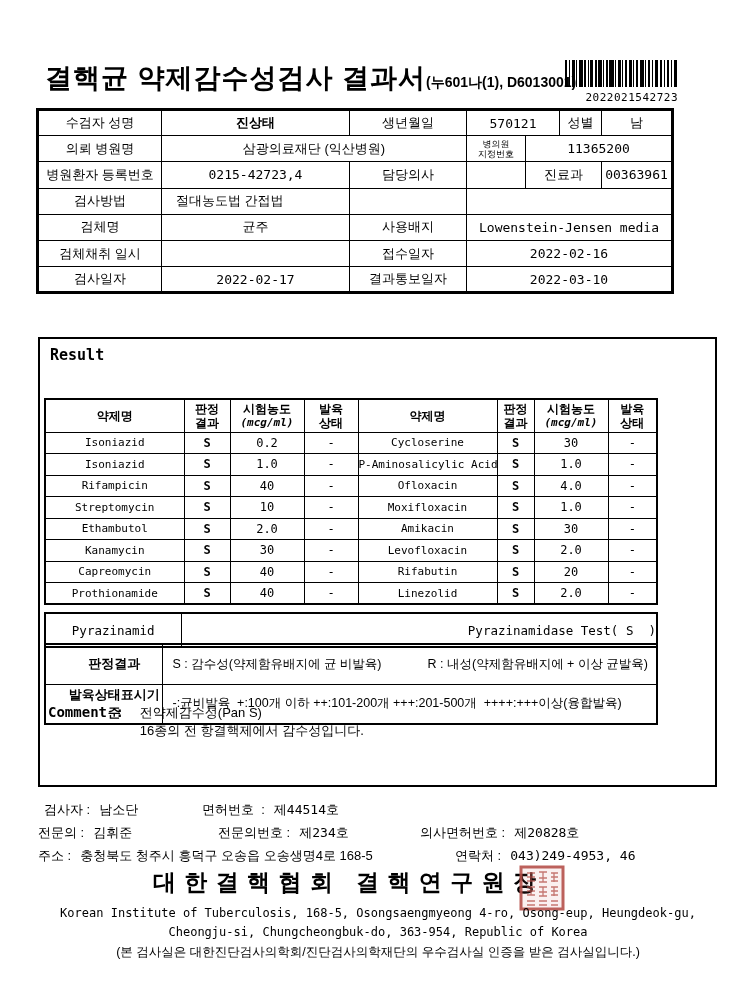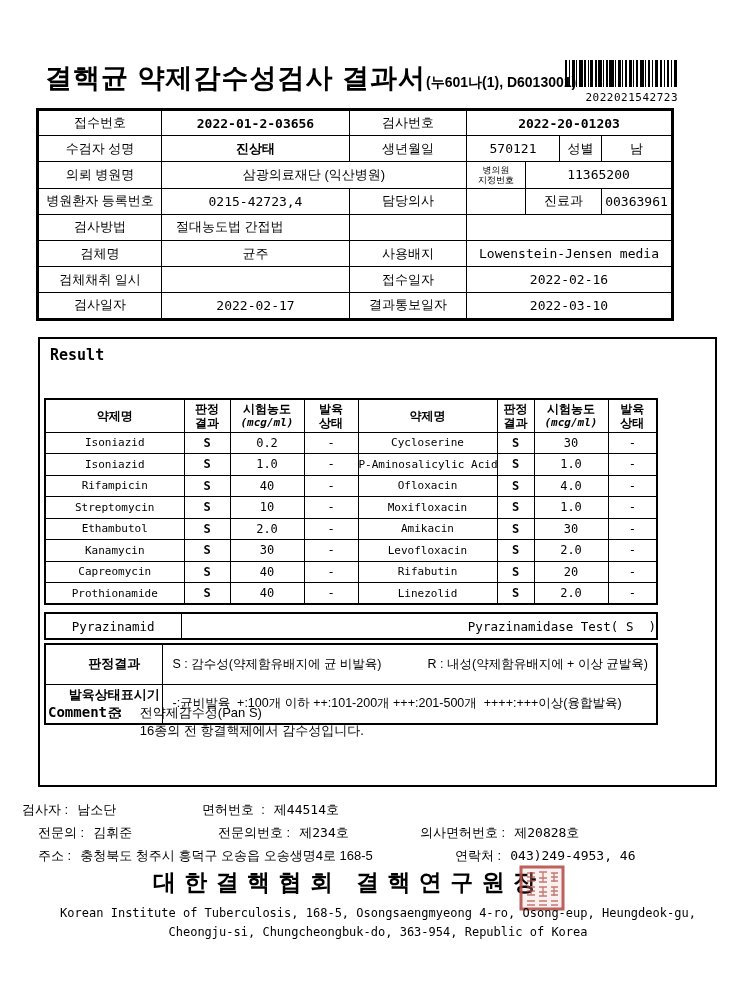--- a/index.html
+++ b/index.html
@@ -35,21 +35,21 @@
   .control-line .val { font-family:"DejaVu Sans Mono",monospace; margin-left:16px; }
 
   .drug-table { position:absolute; left:4px; top:59px; width:612px; table-layout:fixed; border:2px solid #000; }
   .drug-table th, .drug-table td { border:1.5px solid #000; overflow:hidden; white-space:nowrap; }
   .drug-table th { height:33px; font-size:12px; font-weight:bold; line-height:14px; }
   .drug-table td { height:21.5px; text-align:center; font-family:"DejaVu Sans Mono",monospace; font-size:12px; }
   .drug-table td.dname { font-size:11px; }
   .drug-table th .unit { font-family:"DejaVu Sans Mono",monospace; font-size:11px;font-style:italic; }
 
   .pza-table { position:absolute; left:4px; top:273px; width:612px; table-layout:fixed; border:2px solid #000; }
-  .pza-table td { border:1.5px solid #000; height:26px; font-family:"DejaVu Sans Mono",monospace;
+  .pza-table td { border:1.5px solid #000; height:34px; font-family:"DejaVu Sans Mono",monospace;
                   font-size:12.5px; vertical-align:middle; }
   .pza-table .c1 { text-align:center; }
   .pza-table .c2 { text-align:right; }
 
   .legend-table { position:absolute; left:4px; top:304px; width:612px; table-layout:fixed; border:2px solid #000; }
   .legend-table td { border:1.5px solid #000; vertical-align:middle; font-size:12.5px;padding-left:21px; }
   .legend-table .hd { text-align:center; font-weight:bold; font-size:13px; height:40px; }
   .legend-table .tx { padding-left:10px; }
   .legend-table .judge-row { display:flex; gap:46px; }
 
@@ -119,26 +119,20 @@
     <colgroup>
       <col style="width:124px">
         <col style="width:188px">
         <col style="width:117px">
       <col style="width:59px">
         <col style="width:34px">
         <col style="width:42px">
         <col style="width:71px">
     </colgroup>
     <tbody>
-        <tr>
-      <td class="lbl">접수번호</td>
-      <td class="val-mono b">2022-01-2-03656</td>
-      <td class="lbl">검사번호</td>
-      <td class="val-mono b" colspan="4">2022-20-01203</td>
-    </tr>
     <tr>
       <td class="lbl">수검자 성명</td>
       <td class="b">진상태</td>
       <td class="lbl">생년월일</td>
       <td class="val-mono" colspan="2">570121</td>
       <td class="lbl">성별</td>
       <td>남</td>
     </tr>
     <tr>
       <td class="lbl">의뢰 병원명</td>
@@ -345,21 +339,21 @@
     <div class="comment-block">
       <span class="comment-label pre">Comment :</span>
       <span class="comment-text">
         <div>전약제감수성(Pan S)</div>
         <div>16종의 전 항결핵제에서 감수성입니다.</div>
       </span>
     </div>
   </div>
 
   <div class="fline" style="top:801px">
-    <span class="seg" style="left:22px"><span class="pre">검사자 :</span><span class="v">남소단</span></span>
+    <span class="seg" style="left:44px"><span class="pre">검사자 :</span><span class="v">남소단</span></span>
     <span class="seg" style="left:202px"><span class="pre">면허번호  :</span><span class="v mono">제44514호</span></span>
   </div>
   <div class="fline" style="top:824px">
     <span class="seg" style="left:38px"><span class="pre">전문의 :</span><span class="v">김휘준</span></span>
     <span class="seg" style="left:218px"><span class="pre">전문의번호 :</span><span class="v mono">제234호</span></span>
     <span class="seg" style="left:420px"><span class="pre">의사면허번호 :</span><span class="v mono">제20828호</span></span>
   </div>
   <div class="fline" style="top:847px">
     <span class="seg" style="left:38px"><span class="pre">주소 :</span><span class="v">충청북도 청주시 흥덕구 오송읍 오송생명4로 168-5</span></span>
     <span class="seg" style="left:455px"><span class="pre">연락처 :</span><span class="v mono">043)249-4953, 46</span></span>
@@ -374,14 +368,15 @@
       <path d="M33 9 h7 M33 13 h7 M36 9 v9 M33 17 h7"></path>
       <path d="M9 23 h8 M9 27 h8 M13 23 v8 M9 31 h8"></path>
       <path d="M21 23 h8 M25 23 v9 M21 28 h8 M21 32 h8"></path>
       <path d="M33 23 h7 M33 27 h7 M36 23 v9 M33 31 h7"></path>
       <path d="M9 37 h8 M9 41 h8 M21 37 h8 M21 41 h8 M33 37 h7 M33 41 h7"></path>
     </g>
   </svg>
 
   <div class="addr-en" style="top:906px">Korean Institute of Tuberculosis, 168-5, Osongsaengmyeong 4-ro, Osong-eup, Heungdeok-gu,</div>
   <div class="addr-en" style="top:925px">Cheongju-si, Chungcheongbuk-do, 363-954, Republic of Korea</div>
+  <div class="accreditation">(본 검사실은 대한진단검사의학회/진단검사의학재단의 우수검사실 인증을 받은 검사실입니다.)</div>
 
 </div>
 
 </body></html>

